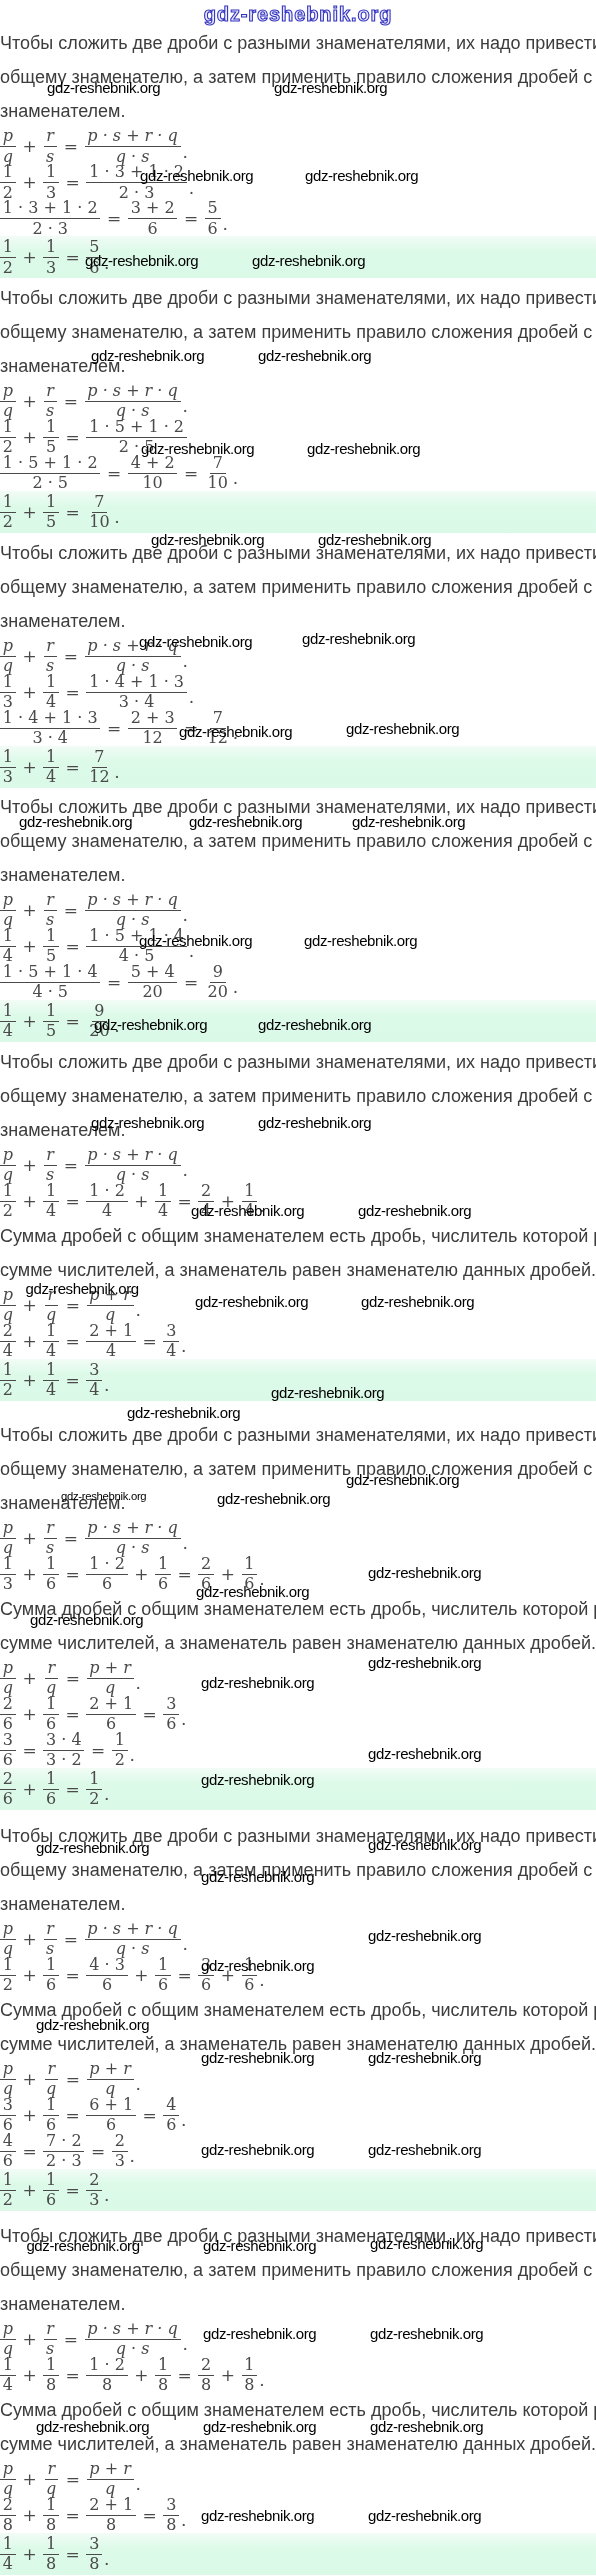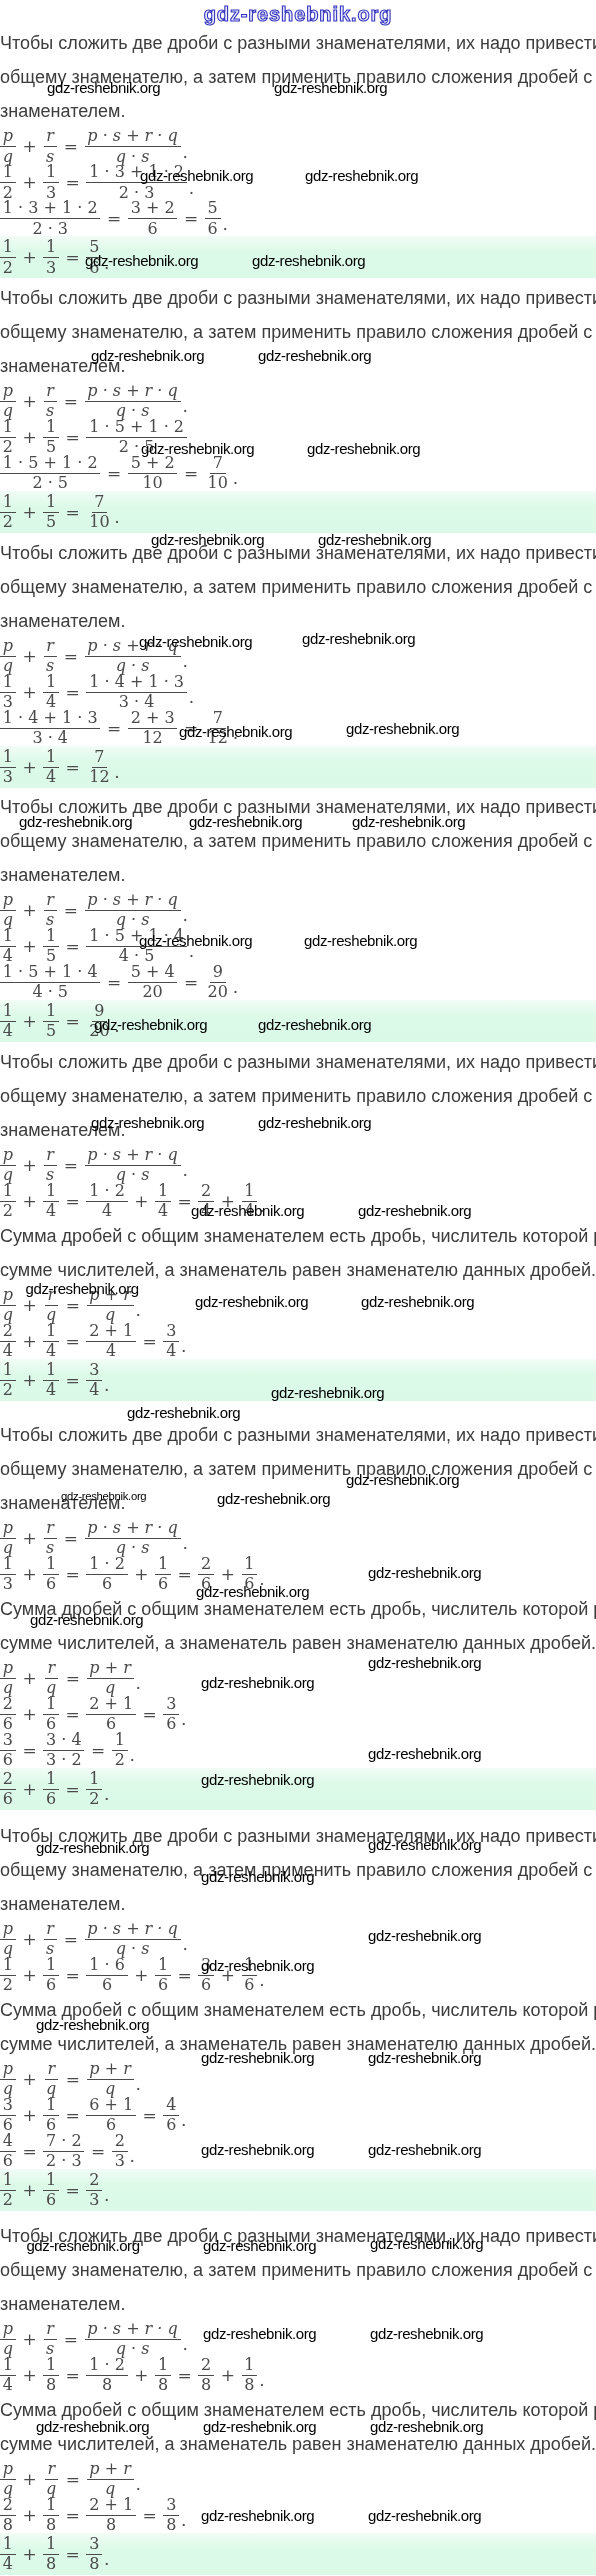--- a/index.html
+++ b/index.html
@@ -145,21 +145,21 @@
           </span>
           <span class="op dot">.</span>
         </div>
         <div class="math-line">
           <span class="frac">
             <span class="num">1 · 5 + 1 · 2</span>
             <span class="den">2 · 5</span>
           </span>
           <span class="op">=</span>
           <span class="frac">
-            <span class="num">5 + 2</span>
+            <span class="num">4 + 2</span>
             <span class="den">10</span>
           </span>
           <span class="op">=</span>
           <span class="frac">
             <span class="num">7</span>
             <span class="den">10</span>
           </span>
           <span class="op dot">.</span>
         </div>
         <div class="hl-row">
@@ -603,21 +603,21 @@
             <span class="num">1</span>
             <span class="den">2</span>
           </span>
           <span class="op">+</span>
           <span class="frac">
             <span class="num">1</span>
             <span class="den">6</span>
           </span>
           <span class="op">=</span>
           <span class="frac">
-            <span class="num">1 · 6</span>
+            <span class="num">4 · 3</span>
             <span class="den">6</span>
           </span>
           <span class="op">+</span>
           <span class="frac">
             <span class="num">1</span>
             <span class="den">6</span>
           </span>
           <span class="op">=</span>
           <span class="frac">
             <span class="num">3</span>

